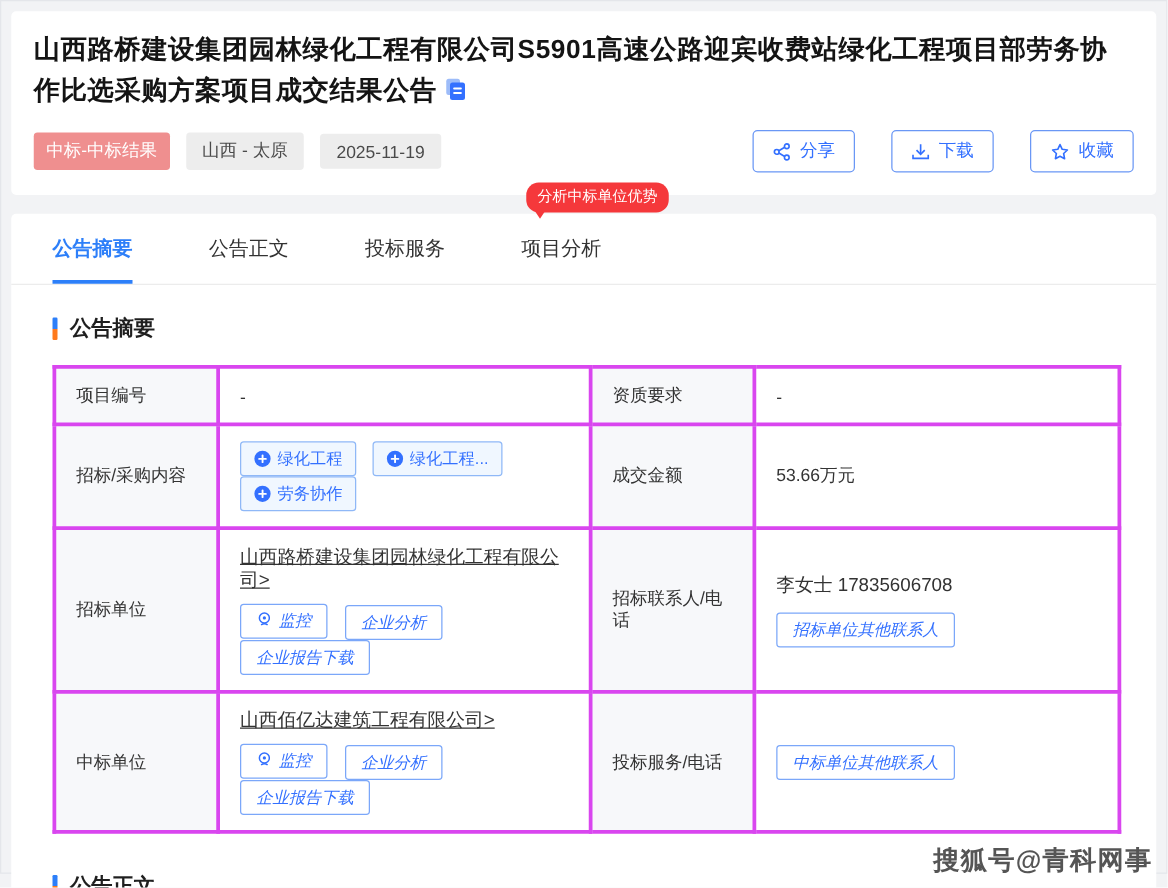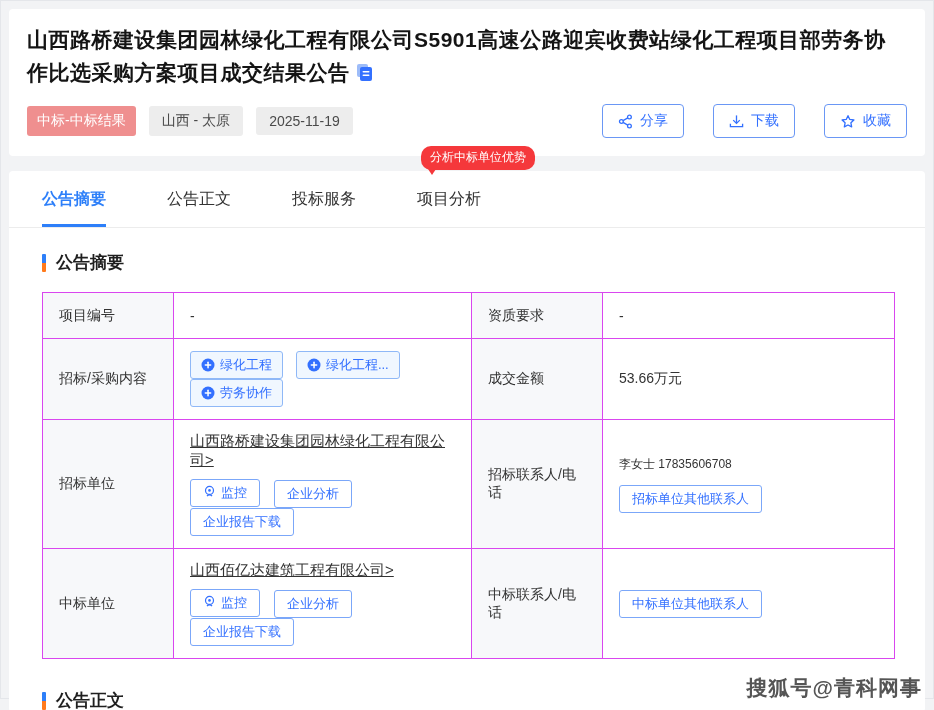--- a/index.html
+++ b/index.html
@@ -69,44 +69,44 @@
     width: 4px; height: 18px; border-radius: 1px;
     background: linear-gradient(to bottom, #2d7ff9 0%, #2d7ff9 50%, #ff7a1c 50%, #ff7a1c 100%);
   }
   .section-title { font-size: 17px; font-weight: 700; color: #1f1f1f; }
   
   table.summary {
     margin: 18px 33px 0; border-collapse: collapse; width: 852px;
     table-layout: fixed;
   }
   table.summary td {
-    border: 1px solid #d946ef; font-size: 14px; color: #333;
+    border: 3px solid #d946ef; font-size: 14px; color: #333;
     padding: 12px 16px; vertical-align: middle;
   }
   td.lbl { background: #f7f8fa; color: #333; }
   tr.short td { height: 46px; }
   tr.tall td { height: 71px; }
   .chip {
     display: inline-flex; align-items: center; gap: 5px;
     border: 1px solid #8fb8f7; background: #f0f7ff; color: #3370ff;
     font-size: 13px; padding: 4px 10px; border-radius: 3px; margin-right: 9px;
     cursor: pointer; font-family: inherit;
   }
   .chip svg { display:block; }
   .company-link {
     color: #333; text-decoration: underline; font-size: 15px;
     display: inline-block; margin-bottom: 9px; cursor: pointer;
   }
   .mini-btn {
     display: inline-flex; align-items: center; gap: 5px;
     border: 1px solid #7ba7f9; background: #fff; color: #3370ff;
     font-size: 13px; padding: 4px 12px; border-radius: 3px; margin-right: 10px;
-    cursor: pointer; font-family: inherit;
-  }
-  .contact-text { font-size: 12px; color: #333; display: block; margin-bottom: 12px; }
+    cursor: pointer; font-family: inherit; font-style: italic;
+  }
+  .contact-text { font-size: 15px; color: #333; display: block; margin-bottom: 12px; }
   
   .watermark {
     position: absolute; right: 12px; bottom: 8px;
     font-size: 21px; font-weight: 700; color: #555;
     text-shadow: 1px 1px 0 #fff, -1px -1px 0 #fff, 1px -1px 0 #fff, -1px 1px 0 #fff;
     letter-spacing: 1px;
   }
 </style>
 </head>
 <body>
@@ -257,21 +257,21 @@
             <span><svg width="13" height="13" viewBox="0 0 14 14" fill="none" stroke="#3370ff" stroke-width="1.3">
               <circle cx="7" cy="5.8" r="4.3"></circle>
                     <circle cx="7" cy="5.8" r="1.4" fill="#3370ff" stroke="none"></circle>
                     <path d="M4.2 11.8 Q7 9.6 9.8 11.8"></path>
             </svg></span>
             <span>监控</span>
           </button>
           <button class="mini-btn">企业分析</button>
           <button class="mini-btn">企业报告下载</button>
         </td>
-        <td class="lbl">中标联系人/电话</td>
+        <td class="lbl">投标服务/电话</td>
         <td>
           <button class="mini-btn">中标单位其他联系人</button>
         </td>
       </tr>
     </tbody>
       </table>
 
     <div class="section-head" style="margin-top:30px">
       <span class="section-bar"></span>
       <span class="section-title">公告正文</span>

